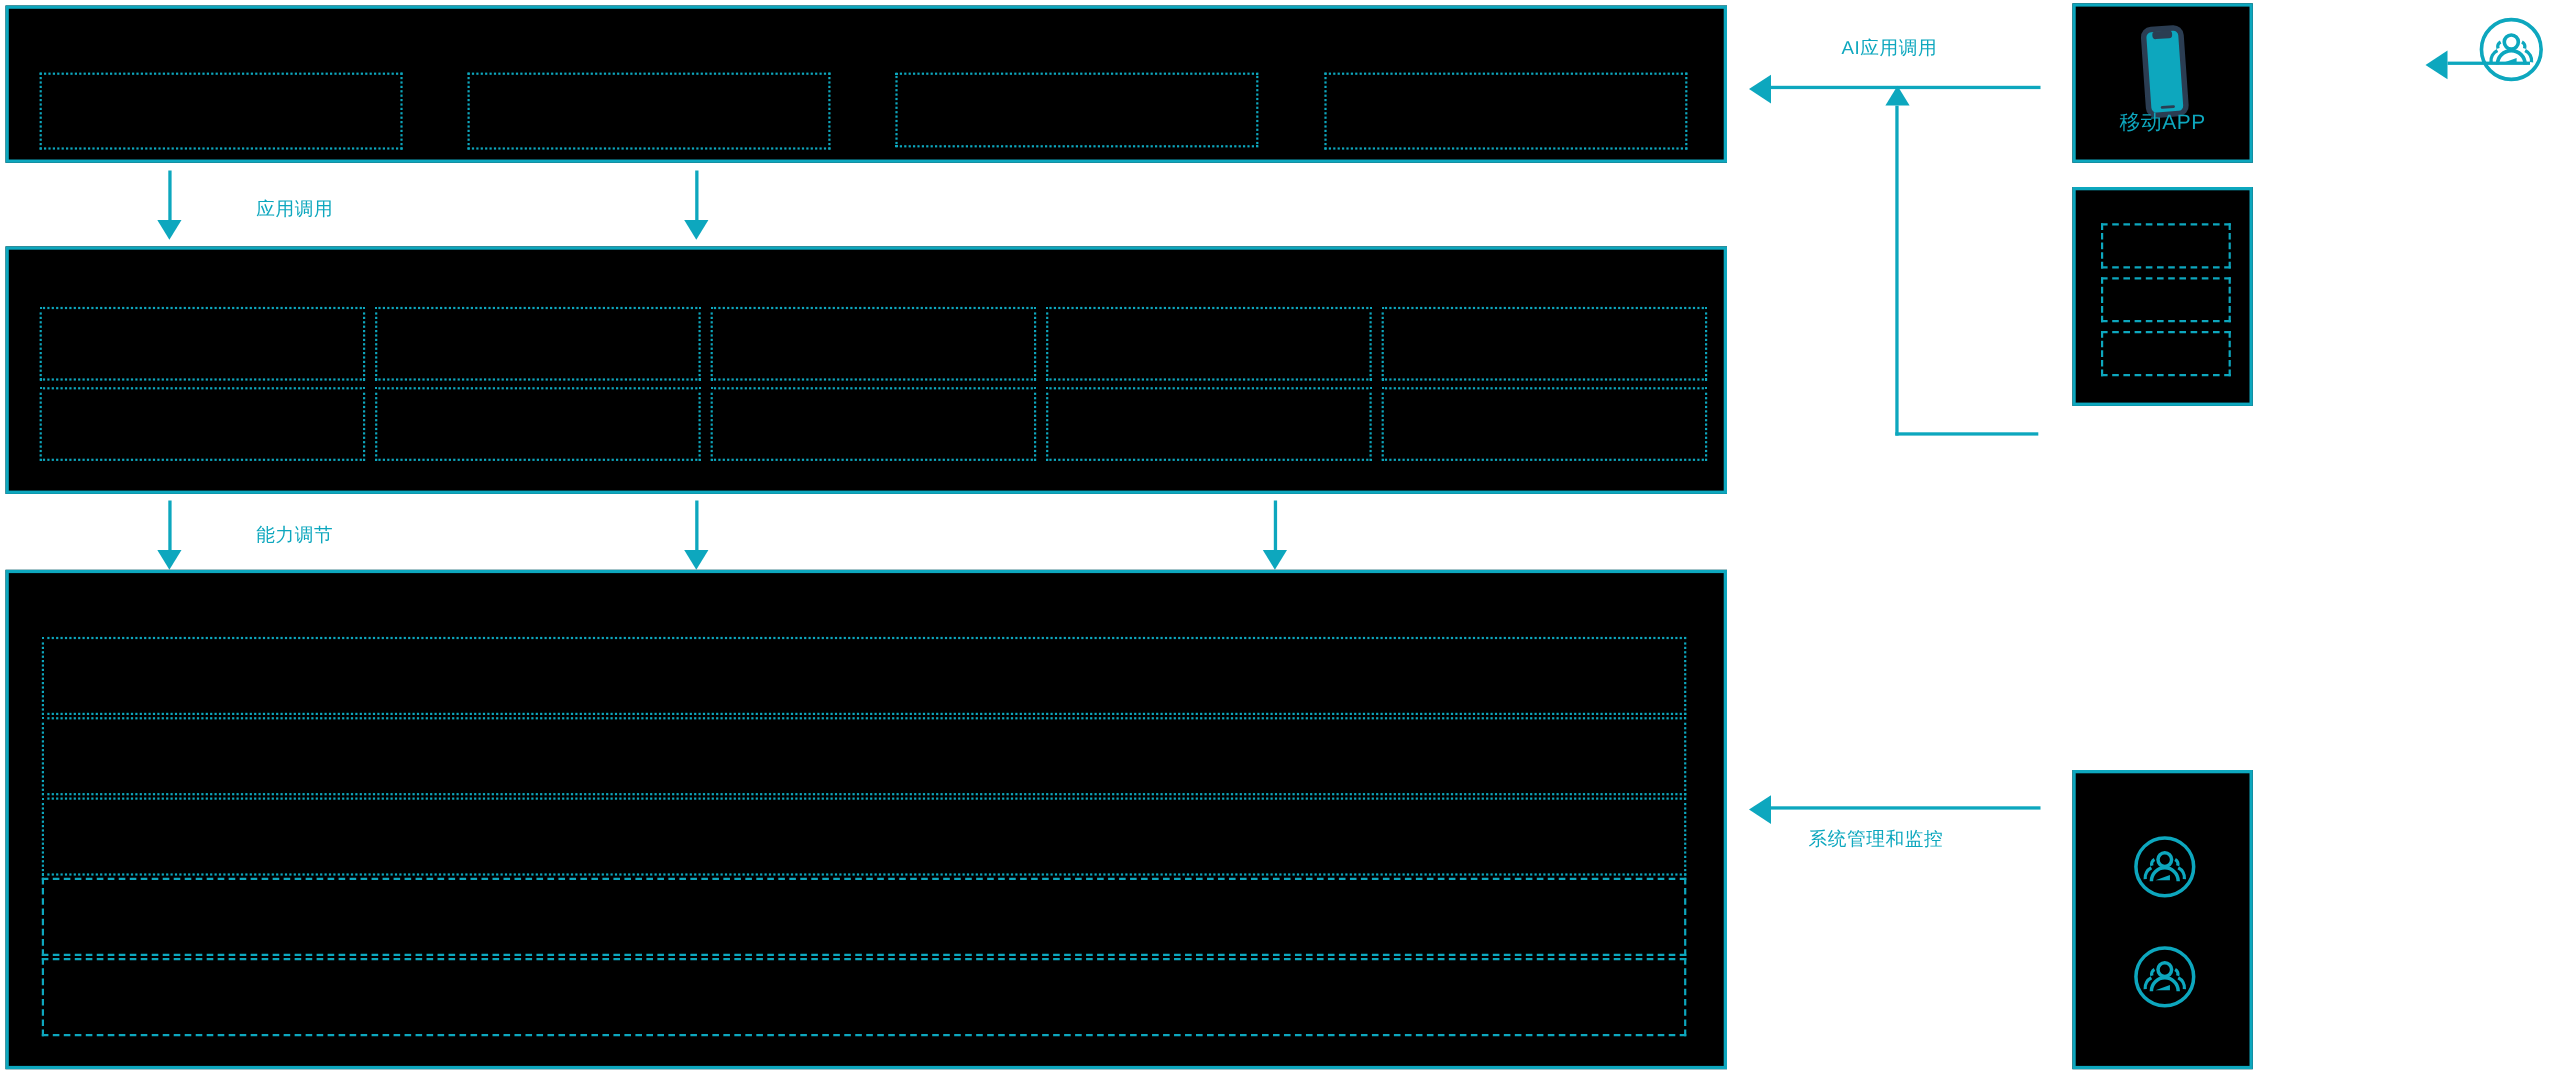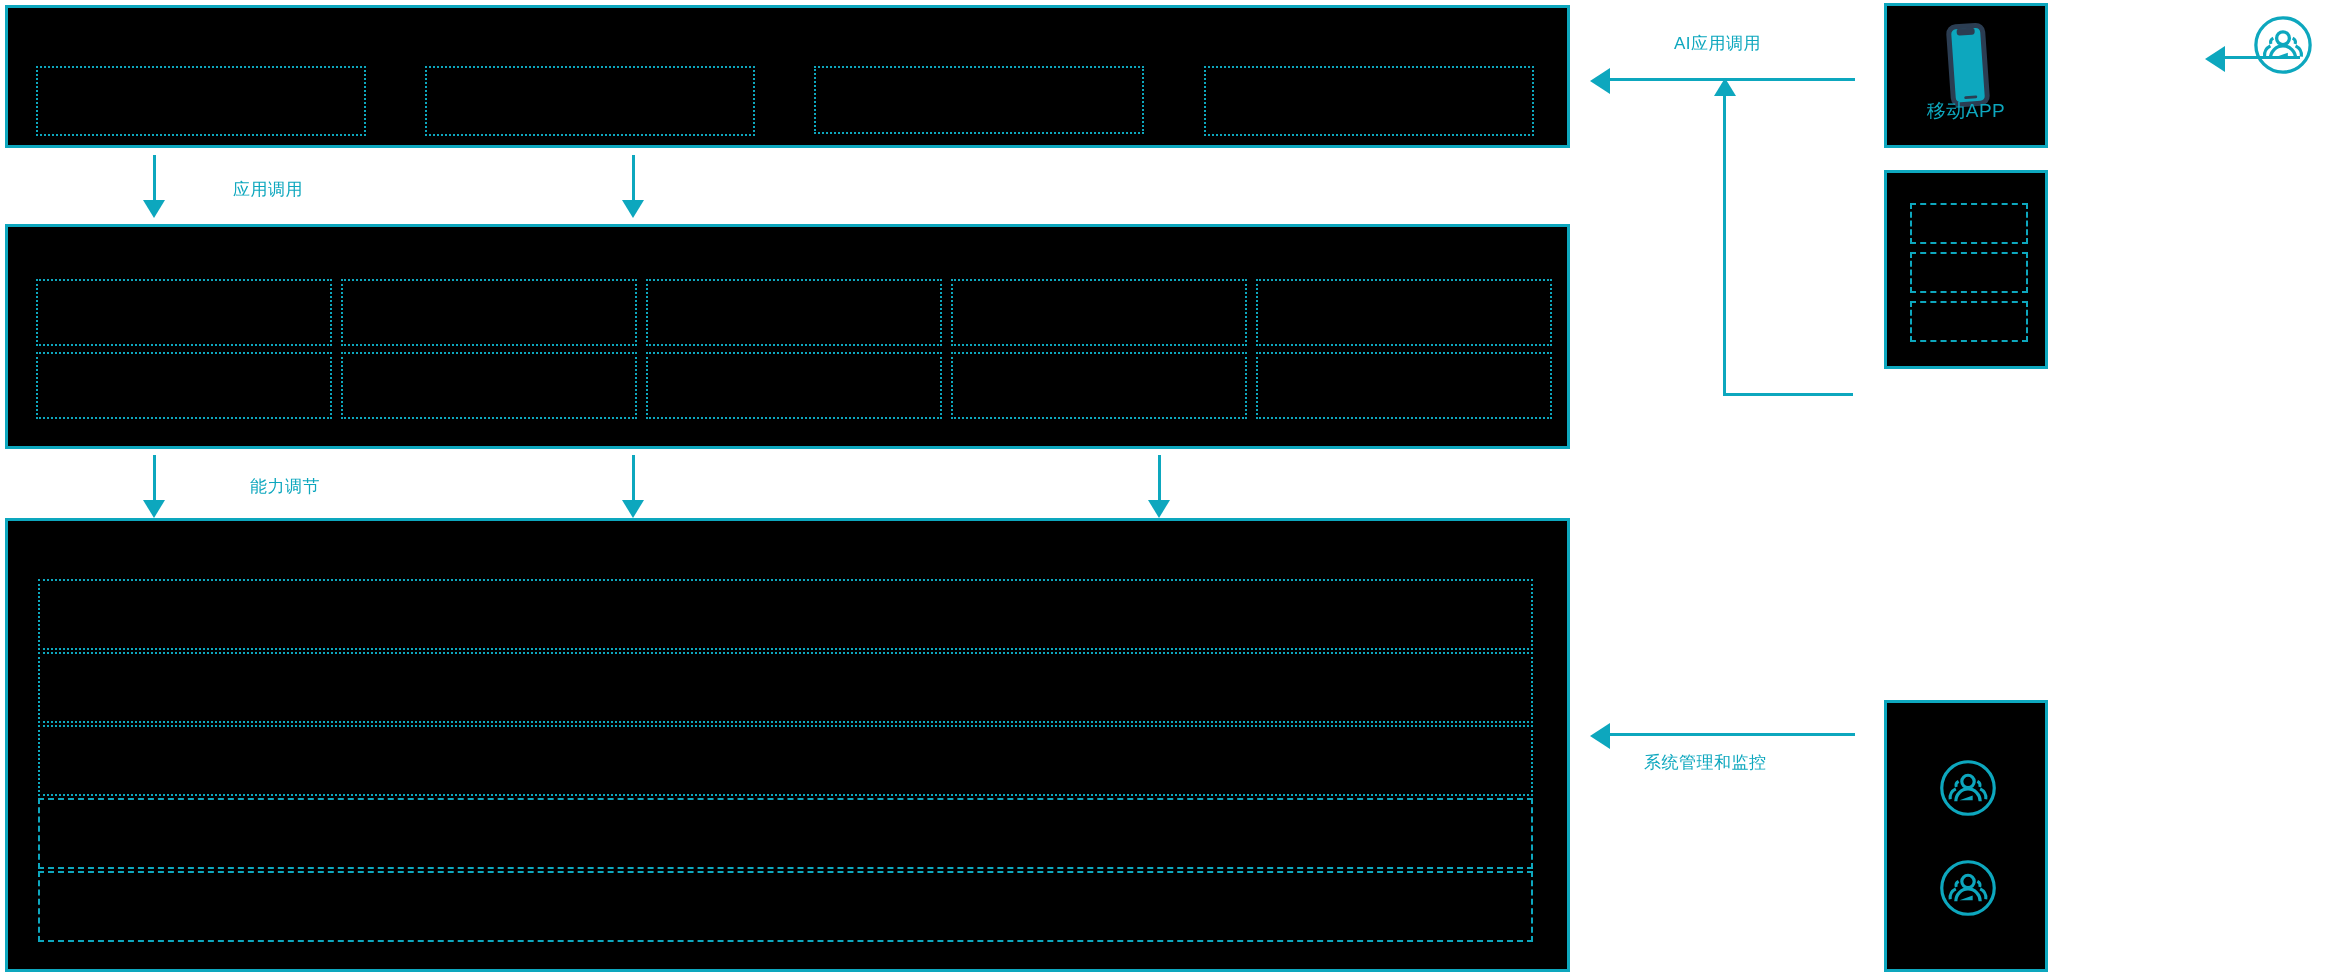--- a/index.html
+++ b/index.html
@@ -150,21 +150,21 @@
 
   <div class="line vline" style="left:153px; top:455px; height:48px;"></div>
   <div class="arrow-down" style="left:143px; top:500px;"></div>
 
   <div class="line vline" style="left:632px; top:455px; height:48px;"></div>
   <div class="arrow-down" style="left:622px; top:500px;"></div>
 
   <div class="line vline" style="left:1158px; top:455px; height:48px;"></div>
   <div class="arrow-down" style="left:1148px; top:500px;"></div>
 
-  <div class="label" style="left:250px; top:475px; font-size:17px;">能力调节</div>
+  <div class="label" style="left:233px; top:475px; font-size:17px;">能力调节</div>
 
   <div class="panel" style="left:5px; top:518px; width:1565px; height:454px;">
 
     <div class="dbox" style="left:30px; top:58px; width:1495px; height:71px;">
       <span class="cell-text"></span>
     </div>
 
     <div class="dbox" style="left:30px; top:131px; width:1495px; height:71px;">
       <span class="cell-text"></span>
     </div>

